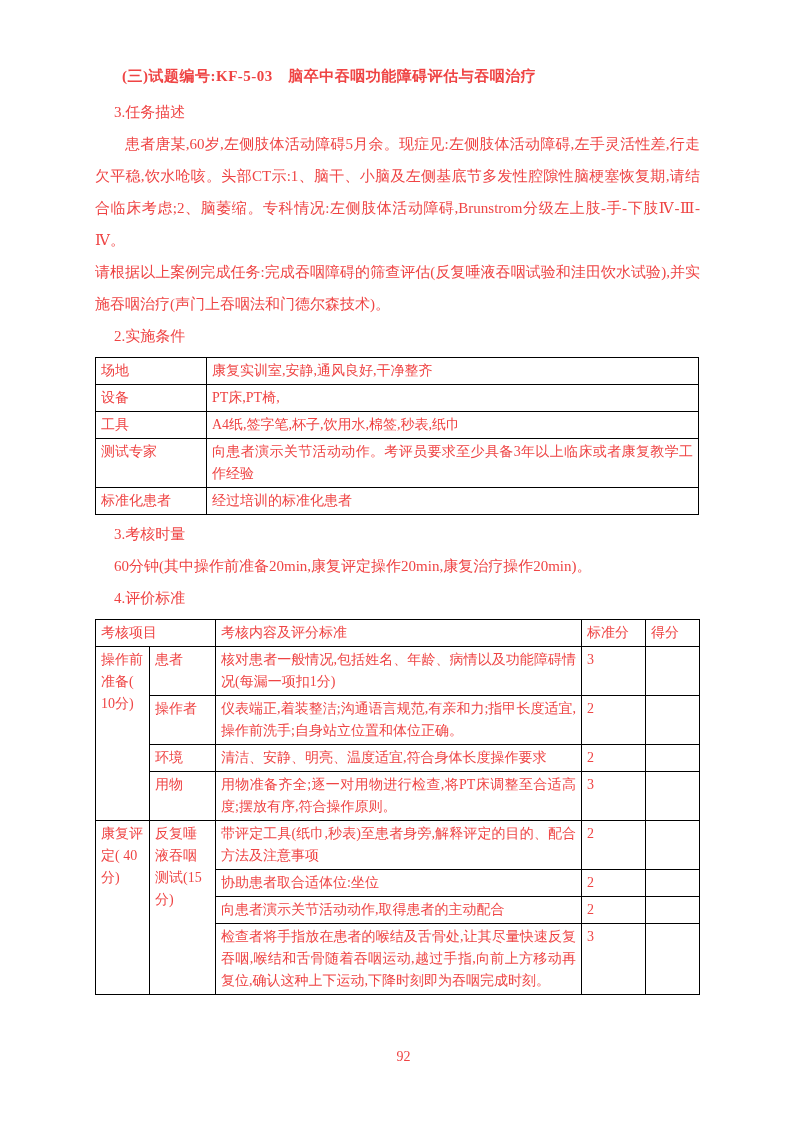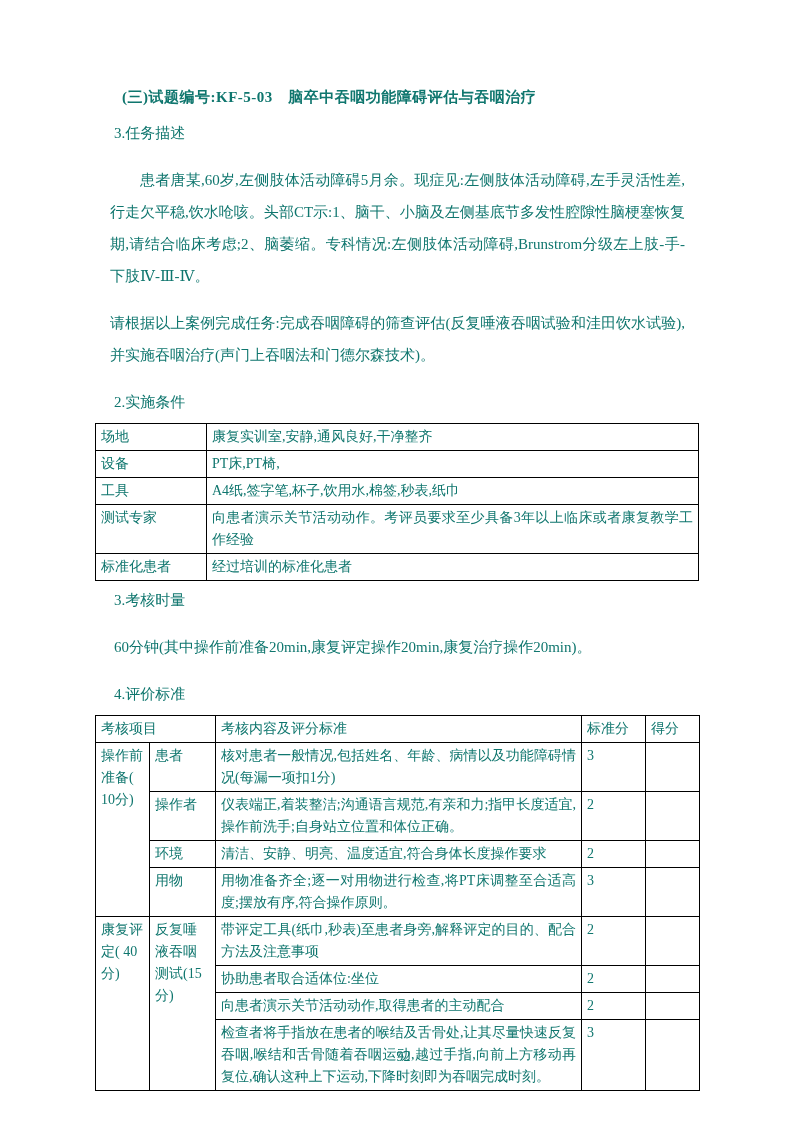--- a/index.html
+++ b/index.html
@@ -2,43 +2,43 @@
 <html><head>
   <meta charset="utf-8">
   <style>
     * { box-sizing: border-box; }
     html, body { margin: 0; padding: 0; background: #ffffff; }
     .page {
       width: 793px;
       height: 1122px;
       margin: 0 auto;
       background: #ffffff;
-      padding: 81px 93px 0 95px;
+      padding: 60px 93px 0 95px;
       font-family: "Liberation Serif", "DejaVu Serif", serif;
-      color: #0f766e;
+      color: #ef4444;
       position: relative;
       overflow: hidden;
     }
     .doc-title {
       font-size: 15px;
       font-weight: bold;
       line-height: 32px;
       margin: 0 0 4px 27px;
       letter-spacing: 0.5px;
     }
     .sec-heading {
       font-size: 15px;
       font-weight: normal;
       line-height: 32px;
       margin: 0 0 0 19px;
     }
     p.body {
       font-size: 15px;
       line-height: 32px;
-      margin: 15px;
+      margin: 0;
       text-align: justify;
     }
     p.indent { text-indent: 2em; }
     p.inset { margin-left: 19px; text-align: left; }
     .lead-bold { font-weight: normal; }
 
     table {
       border-collapse: collapse;
       width: 604px;
       table-layout: fixed;

